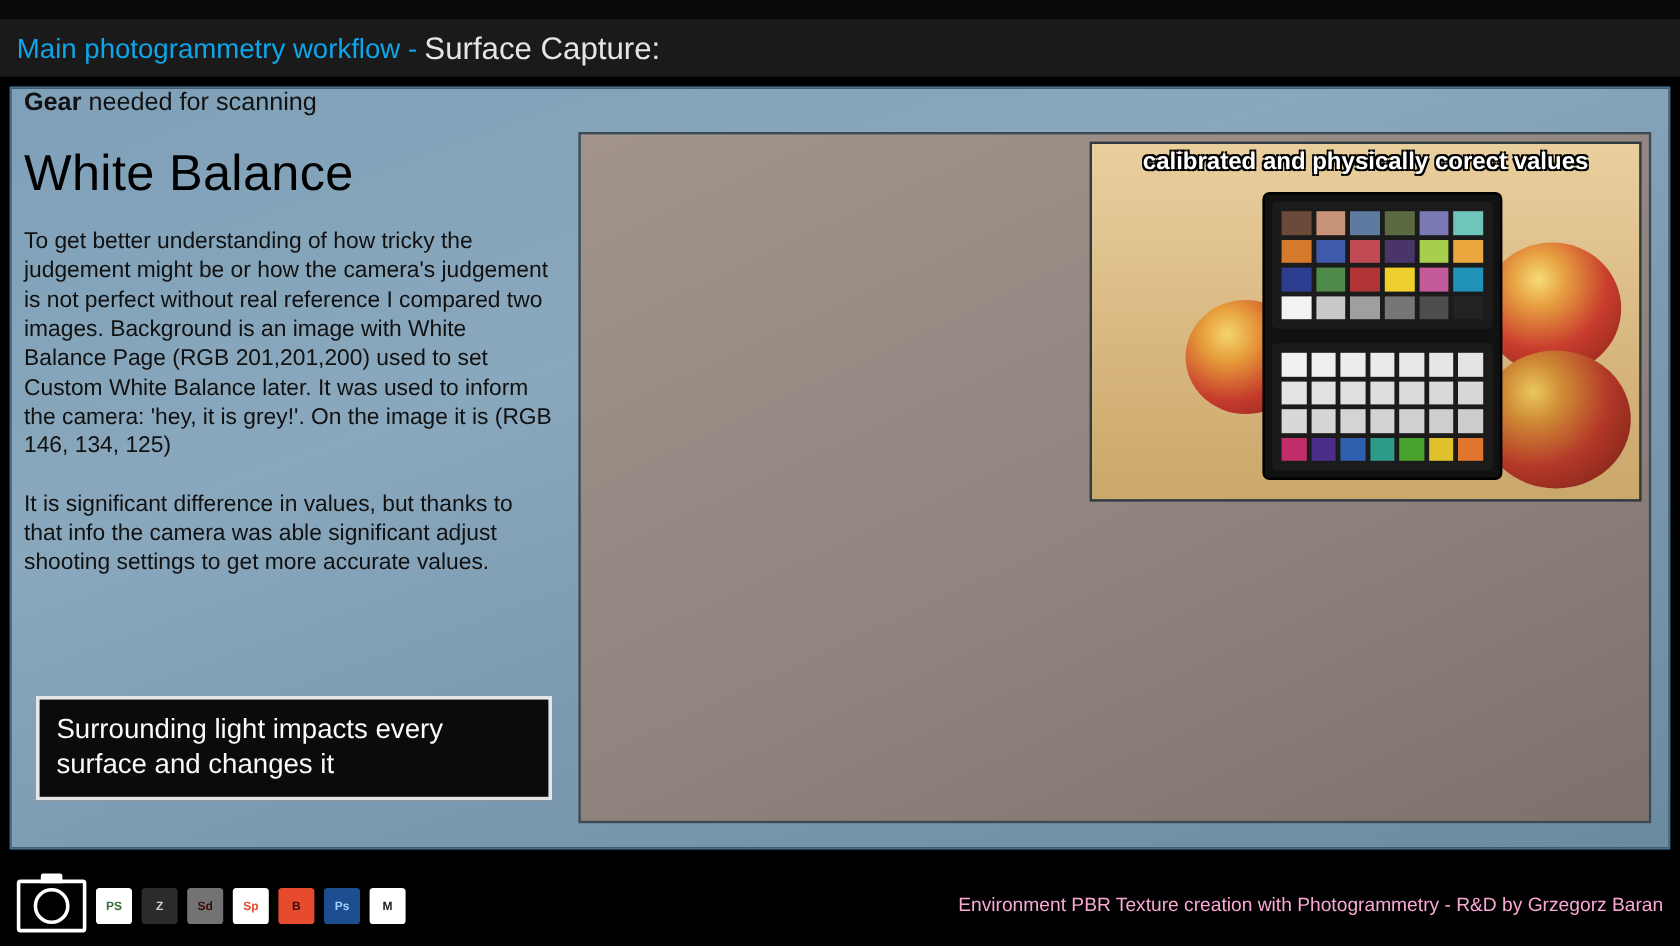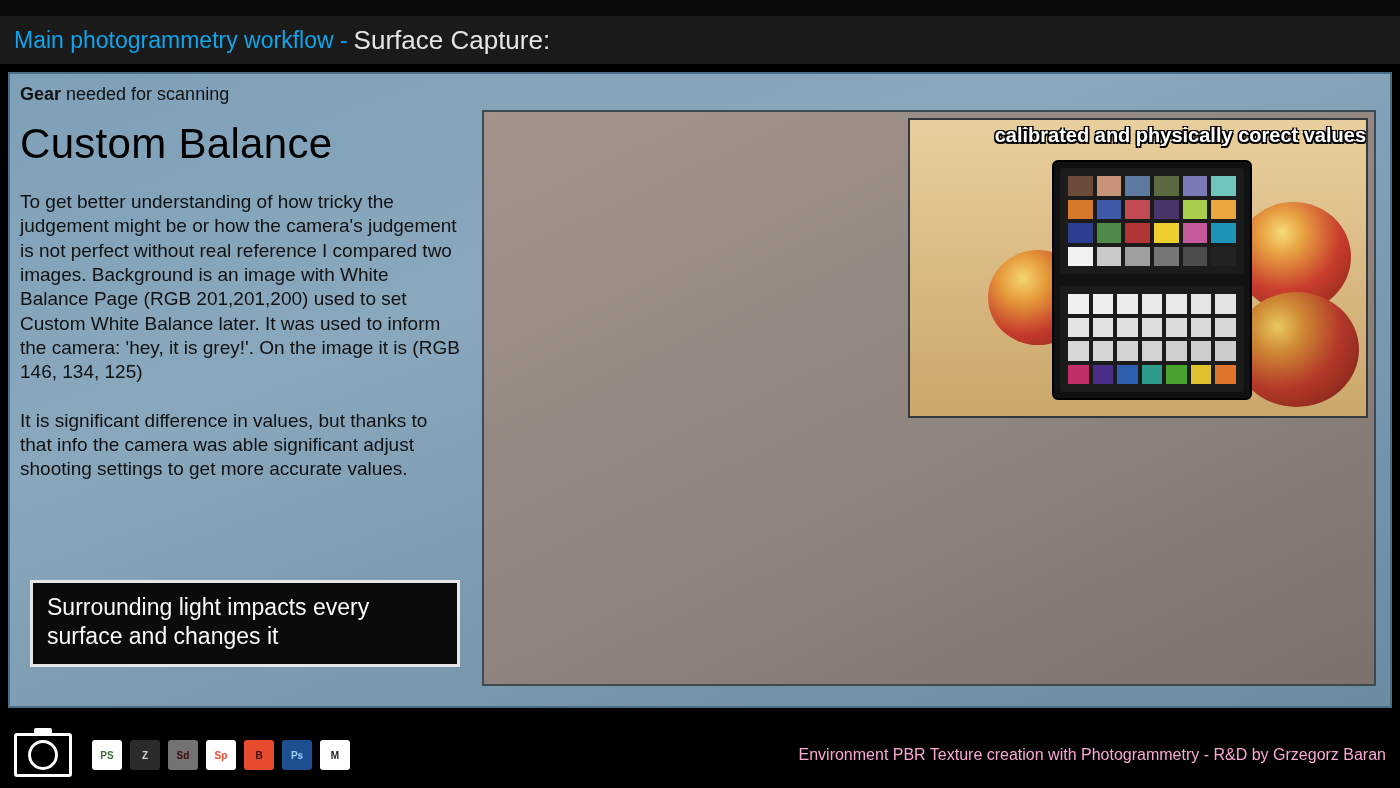--- a/index.html
+++ b/index.html
@@ -14,21 +14,21 @@
   
   .body-wrap { width: 100%; flex: 1; background: #000; position: relative; padding: 8px 8px 0 8px; }
   .blue-panel {
     width: 100%; height: 636px;
     background: linear-gradient(160deg, #7ea0b8 0%, #8aa8bd 35%, #7c9bb0 60%, #6b8ba1 100%);
     border: 2px solid #4a6d88;
     position: relative;
   }
 
   
-  .subhead { position: absolute; top: 10px; left: 10px; font-size: 18px; color: #111; }
+  .subhead { position: absolute; top: 0; left: 10px; font-size: 21px; color: #111; }
   .subhead .bold { font-weight: 700; }
 
   
   .leftcol { position: absolute; left: 10px; top: 46px; width: 440px; }
   .leftcol h1 { font-size: 42px; font-weight: 400; color: #000; letter-spacing: 0.3px; }
   .leftcol .para { margin-top: 22px; font-size: 19px; line-height: 1.28; color: #111; }
   .leftcol .para + .para { margin-top: 24px; }
 
   
   .callout {
@@ -55,21 +55,21 @@
 
   
   .inset {
     position: absolute; top: 6px; right: 6px;
     width: 460px; height: 300px;
     border: 2px solid #323a40;
     background: linear-gradient(180deg, #e9cf9e 0%, #d7b67e 60%, #caa76a 100%);
     overflow: hidden;
   }
   .inset-title {
-    position: absolute; top: 4px; left: 0; right: 0; text-align: right;
+    position: absolute; top: 4px; left: 0; right: 0; text-align: center;
     color: #fff; font-weight: 700; font-size: 20px;
     text-shadow: -1.5px -1.5px 0 #000, 1.5px -1.5px 0 #000, -1.5px 1.5px 0 #000, 1.5px 1.5px 0 #000;
   }
 
   
   .apple { position: absolute; border-radius: 50%; }
   .apple.a1 { width: 100px; height: 95px; left: 78px; top: 130px;
     background: radial-gradient(circle at 35% 30%, #f4d66e 0%, #e69a3a 25%, #c53a2c 60%, #7d241b 100%); }
   .apple.a2 { width: 115px; height: 110px; left: 326px; top: 82px;
     background: radial-gradient(circle at 40% 28%, #f6dc78 0%, #e8a342 20%, #c93d2d 55%, #802218 100%); }
@@ -83,21 +83,21 @@
     background: #111; border-radius: 6px; border: 2px solid #000;
     display: flex; flex-direction: column;
   }
   .checker .half { flex: 1; margin: 6px; background: #1b1b1b; border-radius: 4px; position: relative; padding: 8px; display: grid; gap: 4px; }
   .checker .top-half { grid-template-columns: repeat(6, 1fr); grid-template-rows: repeat(4, 1fr); }
   .checker .bot-half { grid-template-columns: repeat(7, 1fr); grid-template-rows: repeat(4, 1fr); }
   .swatch { width: 100%; height: 100%; }
 
   
   .footer { width: 100%; height: 66px; background: #000; display: flex; align-items: center; padding: 0 14px; }
-  .foot-icons { display: flex; align-items: center; gap: 20px; }
+  .foot-icons { display: flex; align-items: center; gap: 8px; }
   .camera-icon { width: 58px; height: 44px; border: 3px solid #fff; border-radius: 3px; position: relative; background: #000; }
   .camera-icon::before { content:""; position:absolute; top:-8px; left:50%; transform:translateX(-50%); width:18px; height:8px; background:#fff; border-radius: 2px 2px 0 0; }
   .camera-icon::after { content:""; position:absolute; top:50%; left:50%; transform:translate(-50%,-50%); width:24px; height:24px; border:3px solid #fff; border-radius:50%; }
   .tool-ico { width: 30px; height: 30px; display:flex; align-items:center; justify-content:center; font-size: 10px; font-weight:700; border-radius:3px; }
   .foot-text { margin-left: auto; color: #f9a8d4; font-size: 16px; }
 </style>
 </head>
 <body>
 
 <div class="page">
@@ -108,21 +108,21 @@
   </div>
 
   <div class="body-wrap">
     <div class="blue-panel">
 
       <div class="subhead">
         <span class="bold">Gear</span><span> needed for scanning</span>
       </div>
 
       <div class="leftcol">
-        <h1>Custom Balance</h1>
+        <h1>White Balance</h1>
         <p class="para">To get better understanding of how tricky the judgement might be or how the camera's judgement is not perfect without real reference I compared two images. Background is an image with White Balance Page (RGB 201,201,200) used to set Custom White Balance later. It was used to inform the camera: 'hey, it is grey!'. On the image it is (RGB 146, 134, 125)</p>
         <p class="para">It is significant difference in values, but thanks to that info the camera was able significant adjust shooting settings to get more accurate values.</p>
       </div>
 
       <div class="callout">Surrounding light impacts every surface and changes it</div>
 
       <div class="sample">
         <div class="inset">
           <div class="inset-title">calibrated and physically corect values</div>
           <div class="apple a1"></div>

